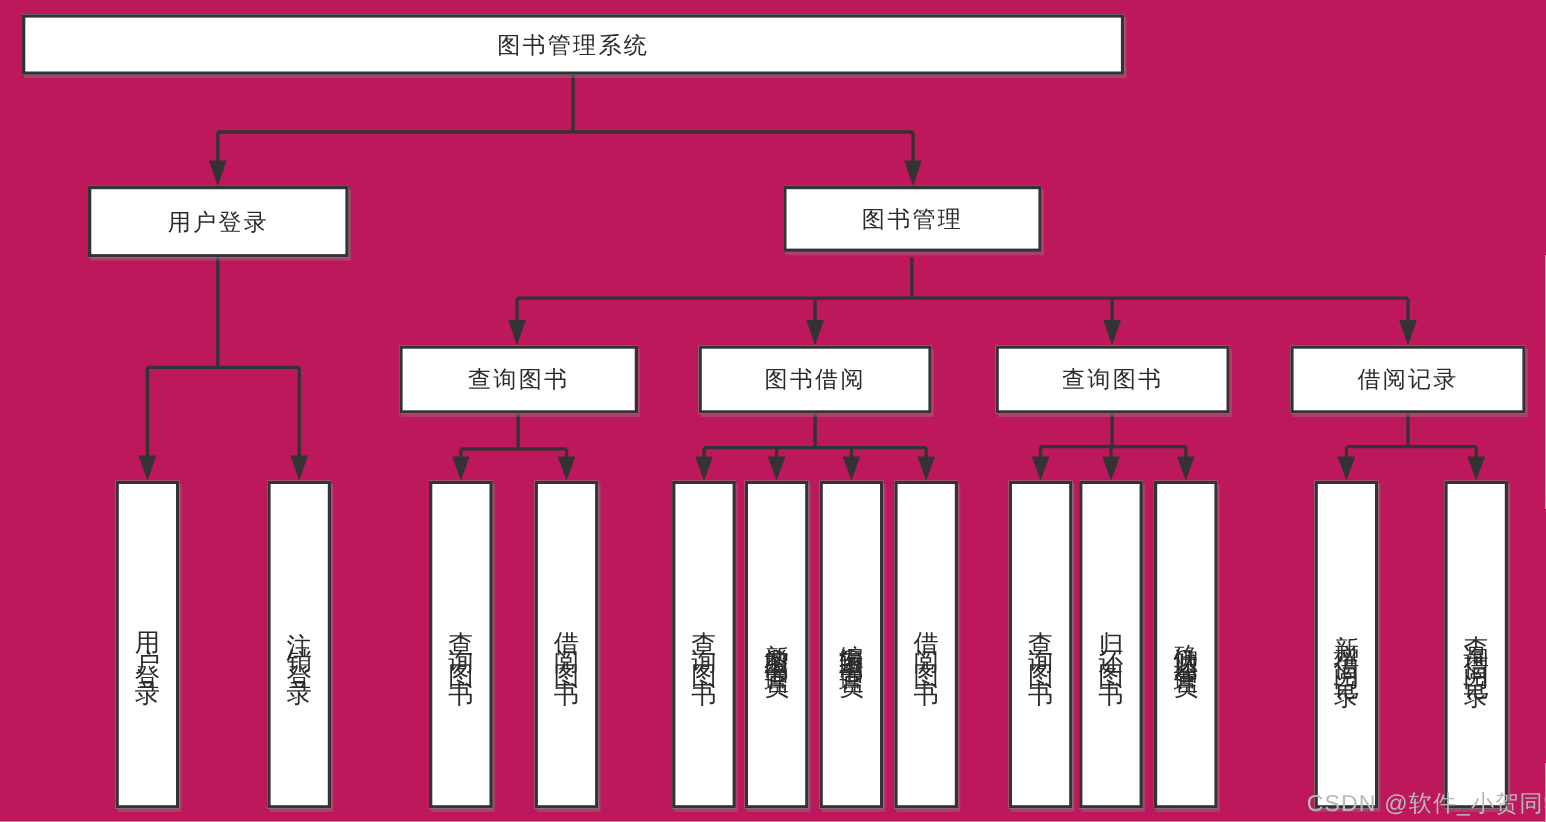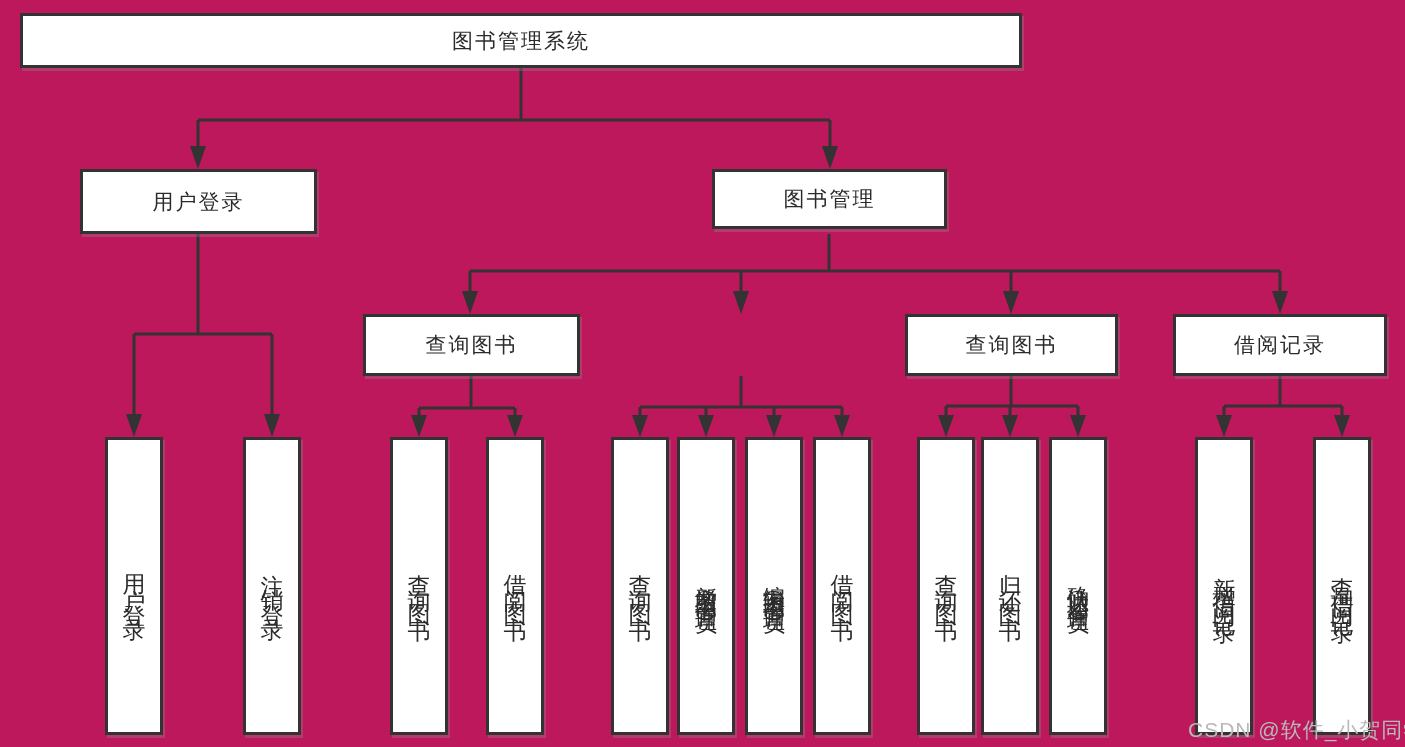--- a/index.html
+++ b/index.html
@@ -117,20 +117,23 @@
   <div class="box" style="left:80px;top:169px;width:237px;height:65px">
     <span class="hlabel">用户登录</span>
   </div>
   <div class="box" style="left:712px;top:169px;width:235px;height:60px">
     <span class="hlabel">图书管理</span>
   </div>
 
   <div class="box" style="left:363px;top:314px;width:217px;height:62px">
     <span class="hlabel">查询图书</span>
   </div>
+  <div class="box" style="left:635px;top:314px;width:212px;height:62px">
+    <span class="hlabel">图书借阅</span>
+  </div>
   <div class="box" style="left:905px;top:314px;width:213px;height:62px">
     <span class="hlabel">查询图书</span>
   </div>
   <div class="box" style="left:1173px;top:314px;width:214px;height:62px">
     <span class="hlabel">借阅记录</span>
   </div>
 
   <div class="box col" style="left:105px">
     <span class="vtext len4">用户登录</span>
   </div>

